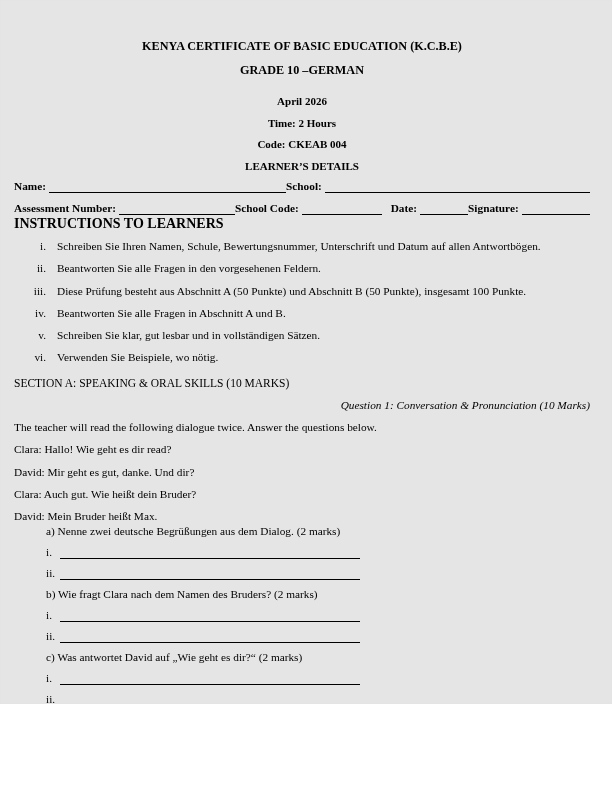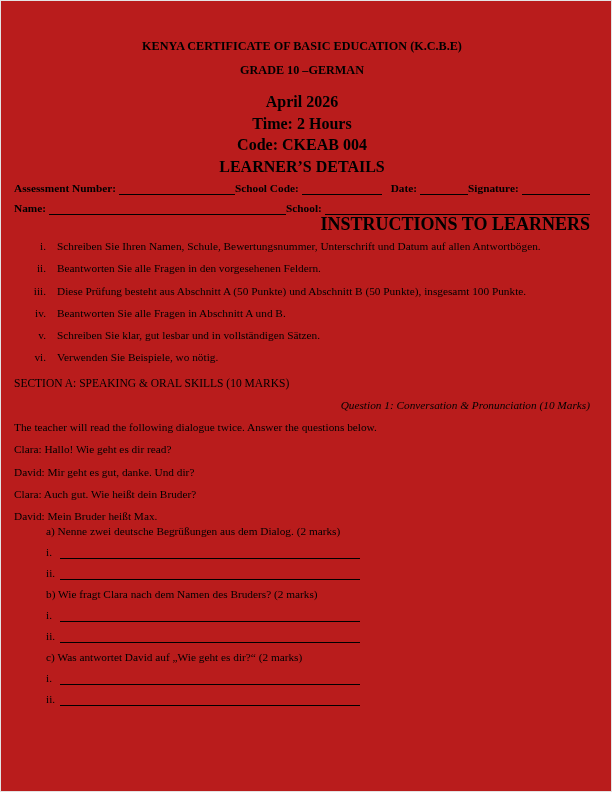--- a/index.html
+++ b/index.html
@@ -1,44 +1,44 @@
 <!DOCTYPE html>
 <html><head>
 <meta charset="utf-8">
 <style>
   html,body { margin:0; padding:0; background:#fff; }
   .page {
     position:relative;
     box-sizing:border-box;
-    width:612px; height:792px;
-    background:#b91c1c;
+    width:612px; height:704px;
+    background:#e5e5e5;
     border:1px solid #e4e4e4;
     padding:0 21px 0 13px;
     font-family:"Liberation Serif","DejaVu Serif",serif;
     font-size:11.3px;
     color:#000;
     overflow:hidden;
   }
   
   .doc-title { padding-top:33px; text-align:center; font-weight:bold; font-size:12.2px; line-height:24px; }
-  .meta-block { margin-top:9px; text-align:center; font-weight:bold; font-size:16px; line-height:21.5px; }
+  .meta-block { margin-top:9px; text-align:center; font-weight:bold; font-size:11px; line-height:21.5px; }
   
   .form-row { display:flex; margin-top:-2px; font-weight:bold; line-height:22px; white-space:nowrap; }
   .form-row.second { margin-top:0; }
   .lbl { flex:0 0 auto; }
   .blank { border-bottom:1.1px solid #000; margin-bottom:4px; }
   .fill-name   { flex:0 0 237px; }
   .fill-school { flex:1 1 auto; }
   .fill-assess { flex:0 0 116px; }
   .fill-scode  { flex:0 0 80px; margin-right:9px; }
   .fill-date   { flex:0 0 48px; }
   .fill-sig    { flex:1 1 auto; }
   .lbl.pad { padding-right:3px; }
   
-  .inst-head { margin-top:-6px; text-align:right; font-weight:bold; font-size:18px; line-height:22px; }
+  .inst-head { margin-top:-6px; text-align:left; font-weight:bold; font-size:14px; line-height:22px; }
   .inst-list { line-height:22.3px; }
   .inst-item { display:flex; }
   .inst-num { flex:0 0 32px; text-align:right; padding-right:11px; }
   .inst-text { flex:1 1 auto; }
   
   .section-head { margin-top:3px; line-height:22px; font-size:11.5px; }
   .flow { line-height:22.3px; }
   .qtitle { font-style:italic;text-align:right; }
   
   .subq-area { margin-top:-7px; line-height:21px;margin-left:32px; }
@@ -56,36 +56,36 @@
     <div>GRADE 10 –GERMAN</div>
   </div>
 
   <div class="meta-block">
     <div>April 2026</div>
     <div>Time: 2 Hours</div>
     <div>Code: CKEAB 004</div>
     <div>LEARNER’S DETAILS</div>
   </div>
 
+  <div class="form-row">
+    <span class="lbl pad">Name:</span>
+    <span class="blank fill-name"></span>
+    <span class="lbl pad">School:</span>
+    <span class="blank fill-school"></span>
+  </div>
+
   <div class="form-row second">
     <span class="lbl pad">Assessment Number:</span>
     <span class="blank fill-assess"></span>
     <span class="lbl pad">School Code:</span>
     <span class="blank fill-scode"></span>
     <span class="lbl pad">Date:</span>
     <span class="blank fill-date"></span>
     <span class="lbl pad">Signature:</span>
     <span class="blank fill-sig"></span>
-  </div>
-
-  <div class="form-row">
-    <span class="lbl pad">Name:</span>
-    <span class="blank fill-name"></span>
-    <span class="lbl pad">School:</span>
-    <span class="blank fill-school"></span>
   </div>
 
   <div class="inst-head">INSTRUCTIONS TO LEARNERS</div>
 
   <div class="inst-list">
     <div class="inst-item">
       <span class="inst-num">i.</span>
       <span class="inst-text">Schreiben Sie Ihren Namen, Schule, Bewertungsnummer, Unterschrift und Datum auf allen Antwortbögen.</span>
     </div>
     <div class="inst-item">

